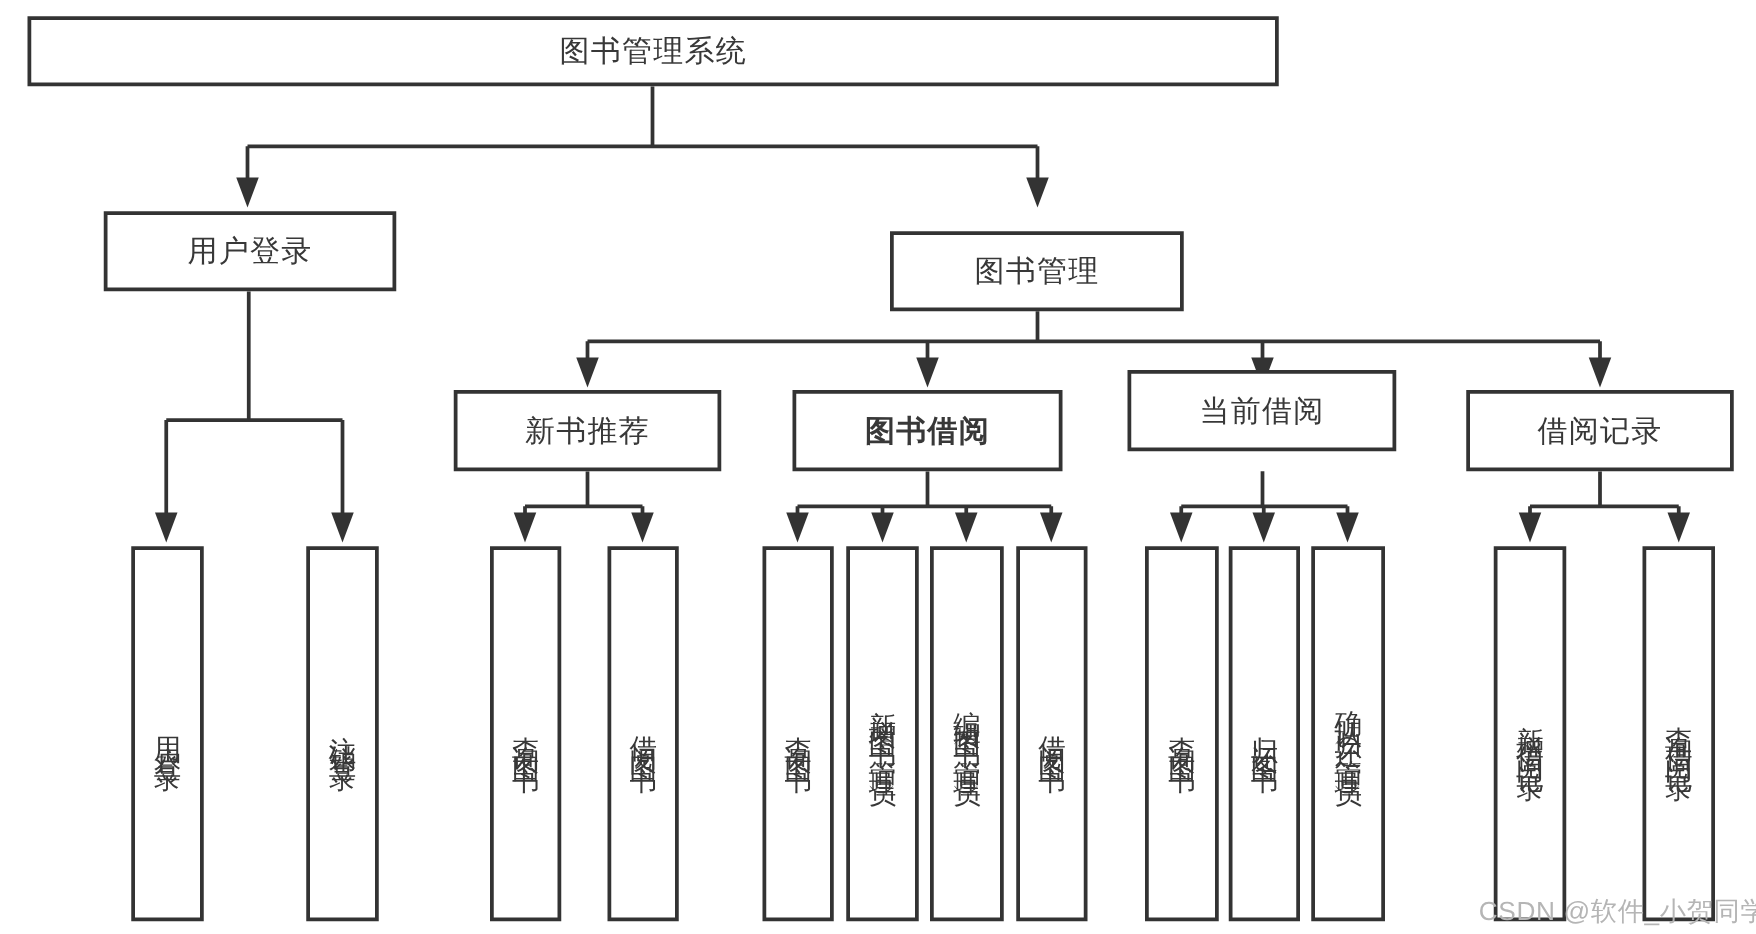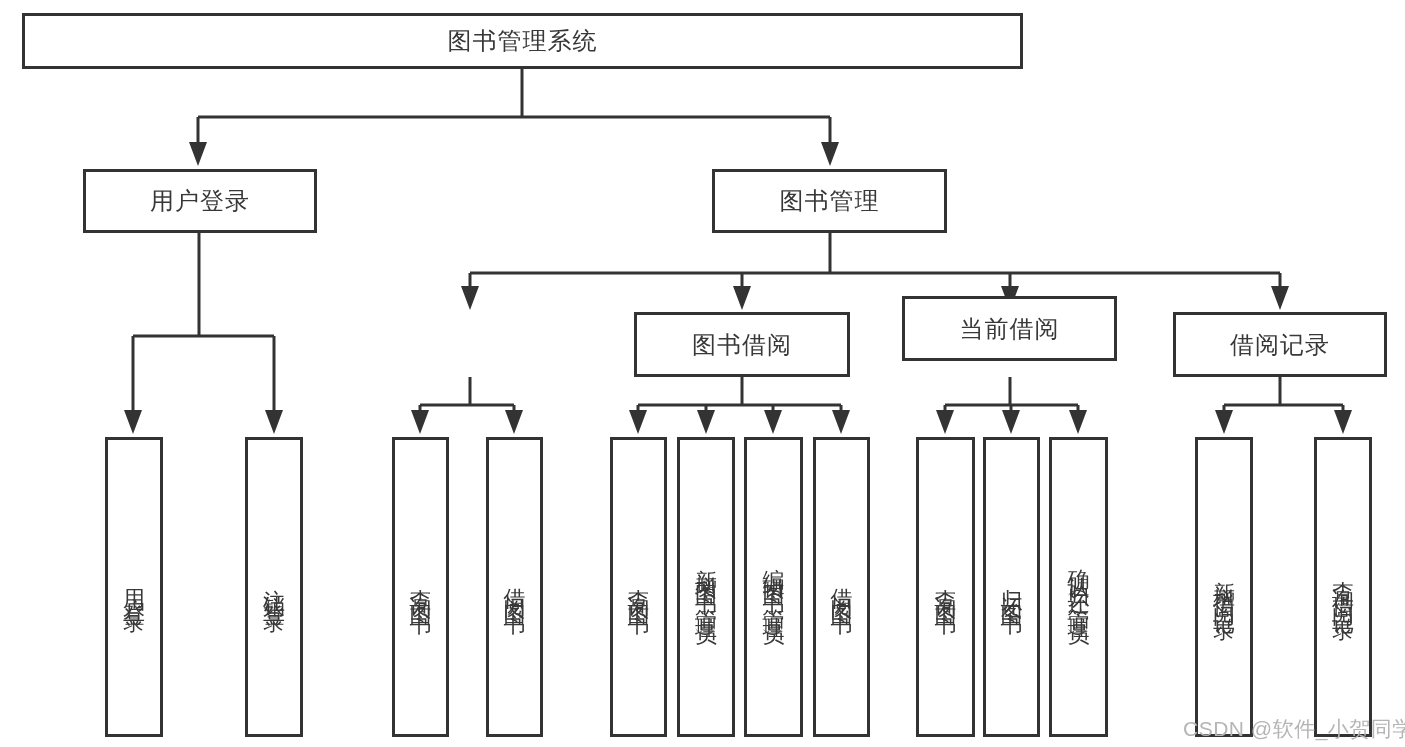--- a/index.html
+++ b/index.html
@@ -141,23 +141,24 @@
       <path d="M1224 405 V414"></path>
       <polygon points="1215,410 1233,410 1224,434"></polygon>
       <path d="M1343 405 V414"></path>
       <polygon points="1334,410 1352,410 1343,434"></polygon>
     </g>
   </svg>
 
   <div class="node" style="left:22px; top:13px; width:1001px; height:56px;">图书管理系统</div>
 
   <div class="node" style="left:83px; top:169px; width:234px; height:64px;">用户登录</div>
-  <div class="node" style="left:712px; top:169px; width:235px; height:64px;">图书管理</div>
+  <div class="node" style="left:712px; top:185px; width:235px; height:64px;">图书管理</div>
 
-  <div class="node" style="left:634px; top:312px; width:216px; height:65px;">图书借阅</div>
+  <div class="node" style="left:363px; top:312px; width:214px; height:65px;">新书推荐</div>
+  <div class="node" style="left:634px; top:312px; width:216px; height:65px;font-weight:bold;">图书借阅</div>
   <div class="node" style="left:902px; top:296px; width:215px; height:65px;">当前借阅</div>
   <div class="node" style="left:1173px; top:312px; width:214px; height:65px;">借阅记录</div>
 
   <div class="vnode" style="left:105px; width:58px;">用户登录</div>
   <div class="vnode" style="left:245px; width:58px;">注销登录</div>
 
   <div class="vnode" style="left:392px; width:57px;">查询图书</div>
   <div class="vnode" style="left:486px; width:57px;">借阅图书</div>
 
   <div class="vnode" style="left:610px; width:57px;">查询图书</div>

